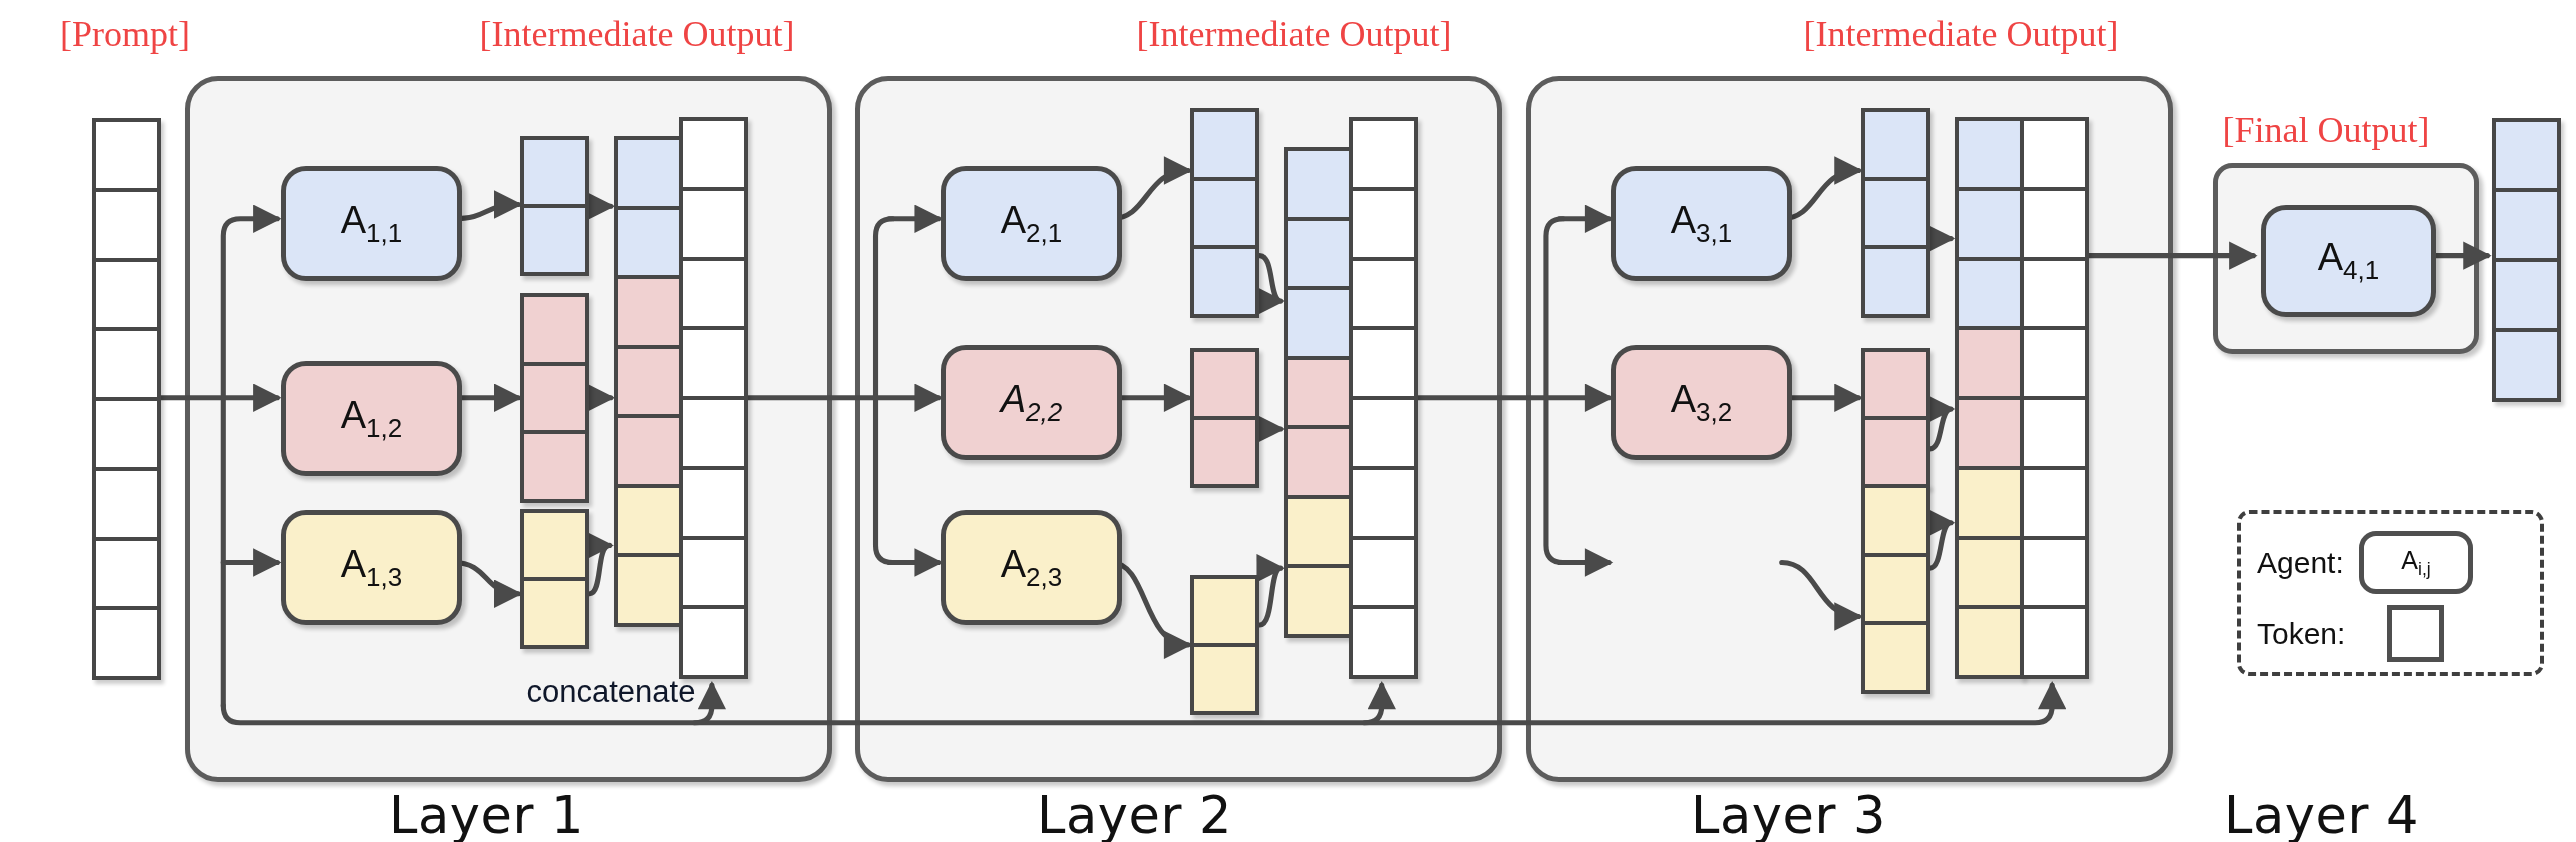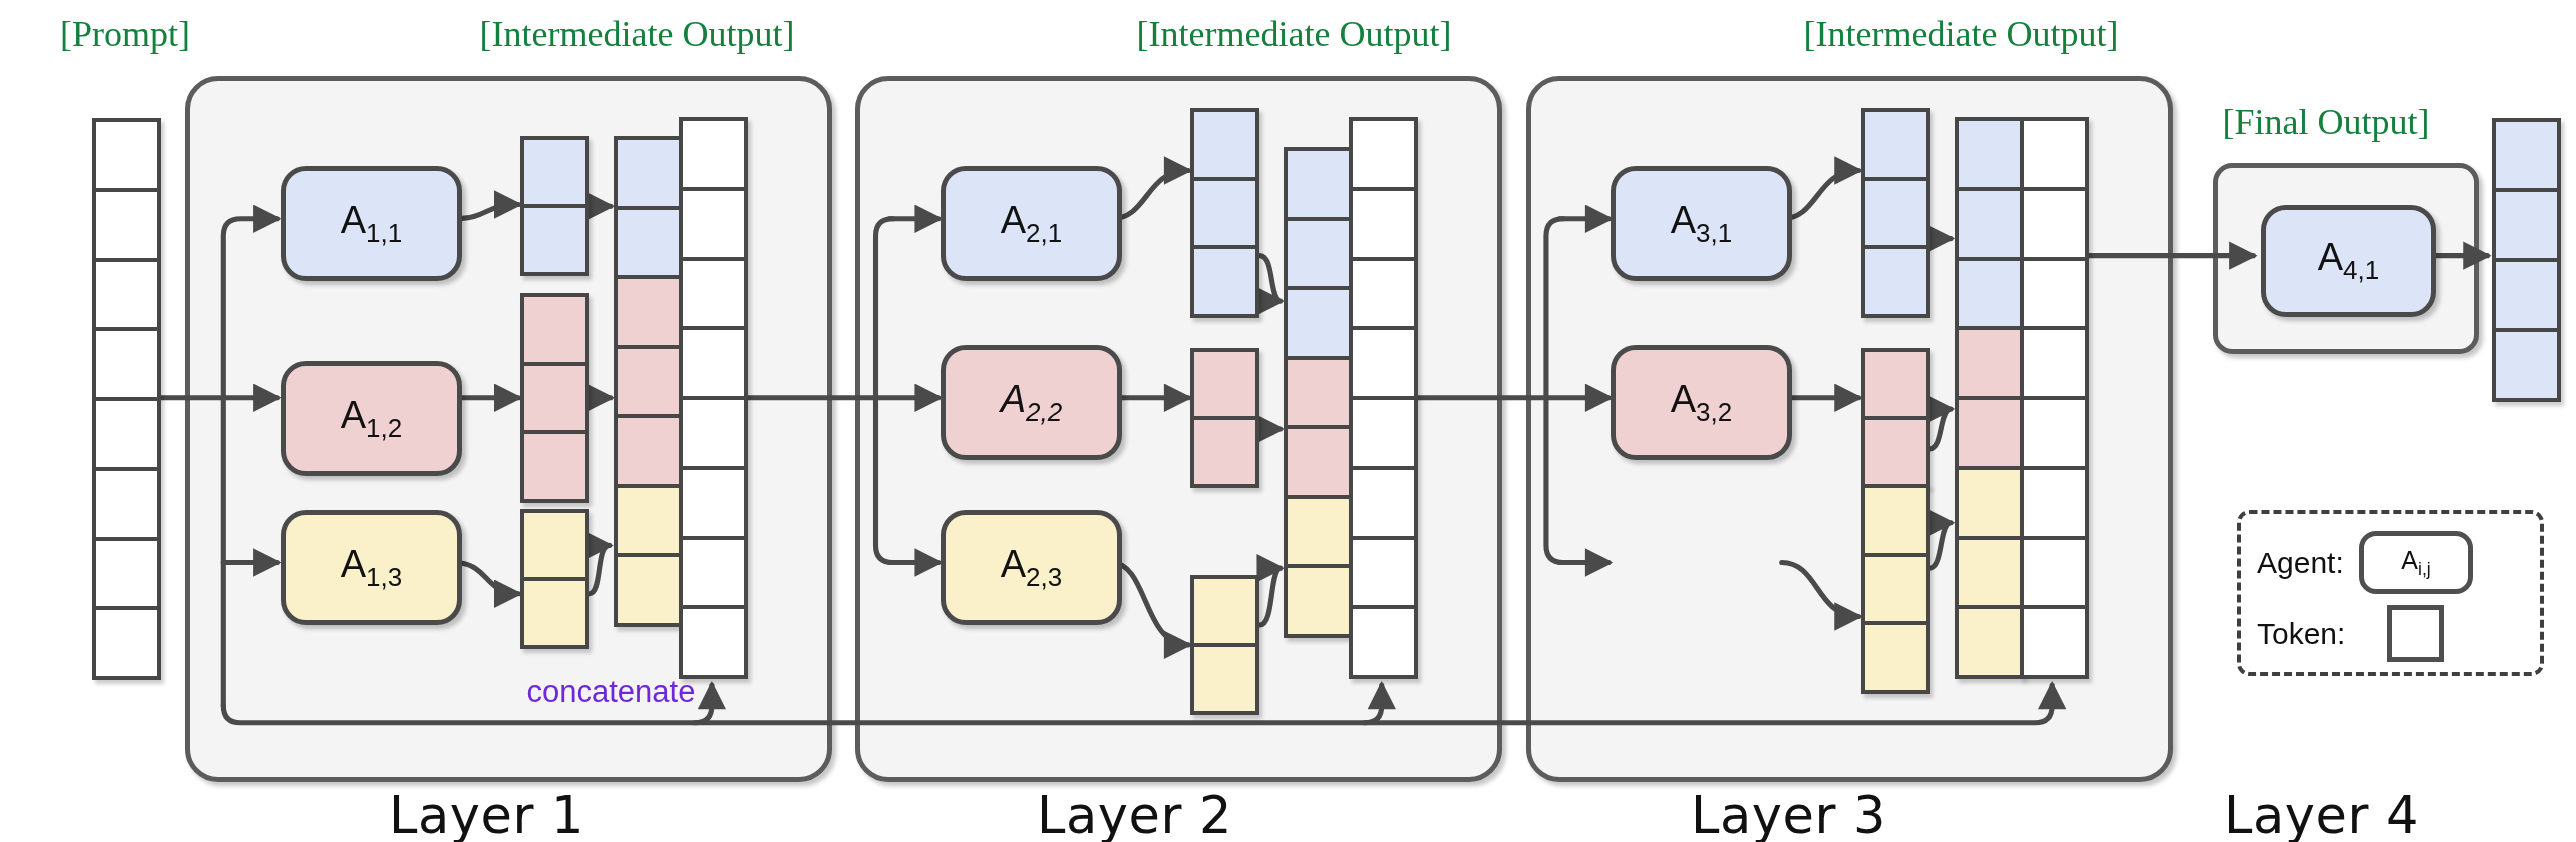--- a/index.html
+++ b/index.html
@@ -19,23 +19,23 @@
   .agent .sym{font-size:38px;color:#111;}
   .agent sub{font-size:26px;}
   .stack{position:absolute;width:69px;border:4.5px solid #474747;display:flex;flex-direction:column;
          z-index:3;box-sizing:border-box;background:#fff;box-shadow:3.4px 4px 4px rgba(0,0,0,0.20);}
   .cell{flex:1;}
   .cell + .cell{border-top:4.5px solid #474747;}
   .cell-white{background:var(--c-white);}
   .cell-blue{background:var(--c-blue);}
   .cell-pink{background:var(--c-pink);}
   .cell-yellow{background:var(--c-yellow);}
-  .serif-label{position:absolute;font-family:"Liberation Serif",serif;font-size:36px;color:#15803d;
+  .serif-label{position:absolute;font-family:"Liberation Serif",serif;font-size:36px;color:#ef4444;
                text-align:center;z-index:3;white-space:nowrap;}
-  .sans-label{position:absolute;font-size:31px;color:#6d28d9;text-align:center;z-index:3;white-space:nowrap;}
+  .sans-label{position:absolute;font-size:31px;color:#0f172a;text-align:center;z-index:3;white-space:nowrap;}
   .layer-name{position:absolute;font-family:"DejaVu Sans",sans-serif;font-size:51px;color:#111;
               text-align:center;z-index:3;white-space:nowrap;letter-spacing:0.6px;}
   .legend{position:absolute;left:2237px;top:510px;width:307px;height:166px;border:4px dashed #3f3f3f;
           border-radius:12.5px;z-index:3;box-sizing:border-box;background:#fff;}
   .legend-row{position:absolute;left:16px;display:flex;align-items:center;}
   .legend-label{font-size:30px;color:#111;width:102px;}
   .legend-pill{width:114px;height:63px;border:5.1px solid #4f4f4f;border-radius:17px;background:#fff;
                display:flex;align-items:center;justify-content:center;box-sizing:border-box;}
   .legend-pill .sym{font-size:25px;color:#111;}
   .legend-pill sub{font-size:17.6px;}
@@ -101,21 +101,21 @@
 
       <path d="M 3671,450 H 3965" marker-end="url(#ah)"></path>
       <path d="M 4267,450 H 4377" marker-end="url(#ah)"></path>
     </g>
   </svg>
 
   <div class="serif-label" style="left:34px;top:12.5px;width:182px;">[Prompt]</div>
   <div class="serif-label" style="left:438px;top:12.5px;width:398px;">[Intermediate Output]</div>
   <div class="serif-label" style="left:1095px;top:12.5px;width:398px;">[Intermediate Output]</div>
   <div class="serif-label" style="left:1762px;top:12.5px;width:398px;">[Intermediate Output]</div>
-  <div class="serif-label" style="left:2184px;top:101px;width:284px;">[Final Output]</div>
+  <div class="serif-label" style="left:2184px;top:109px;width:284px;">[Final Output]</div>
   <div class="sans-label" style="left:469px;top:674px;width:284px;">concatenate</div>
 
   <div class="stack" style="left:92px;top:118px;height:562px;">
       <div class="cell cell-white"></div>
       <div class="cell cell-white"></div>
       <div class="cell cell-white"></div>
       <div class="cell cell-white"></div>
       <div class="cell cell-white"></div>
       <div class="cell cell-white"></div>
       <div class="cell cell-white"></div>

